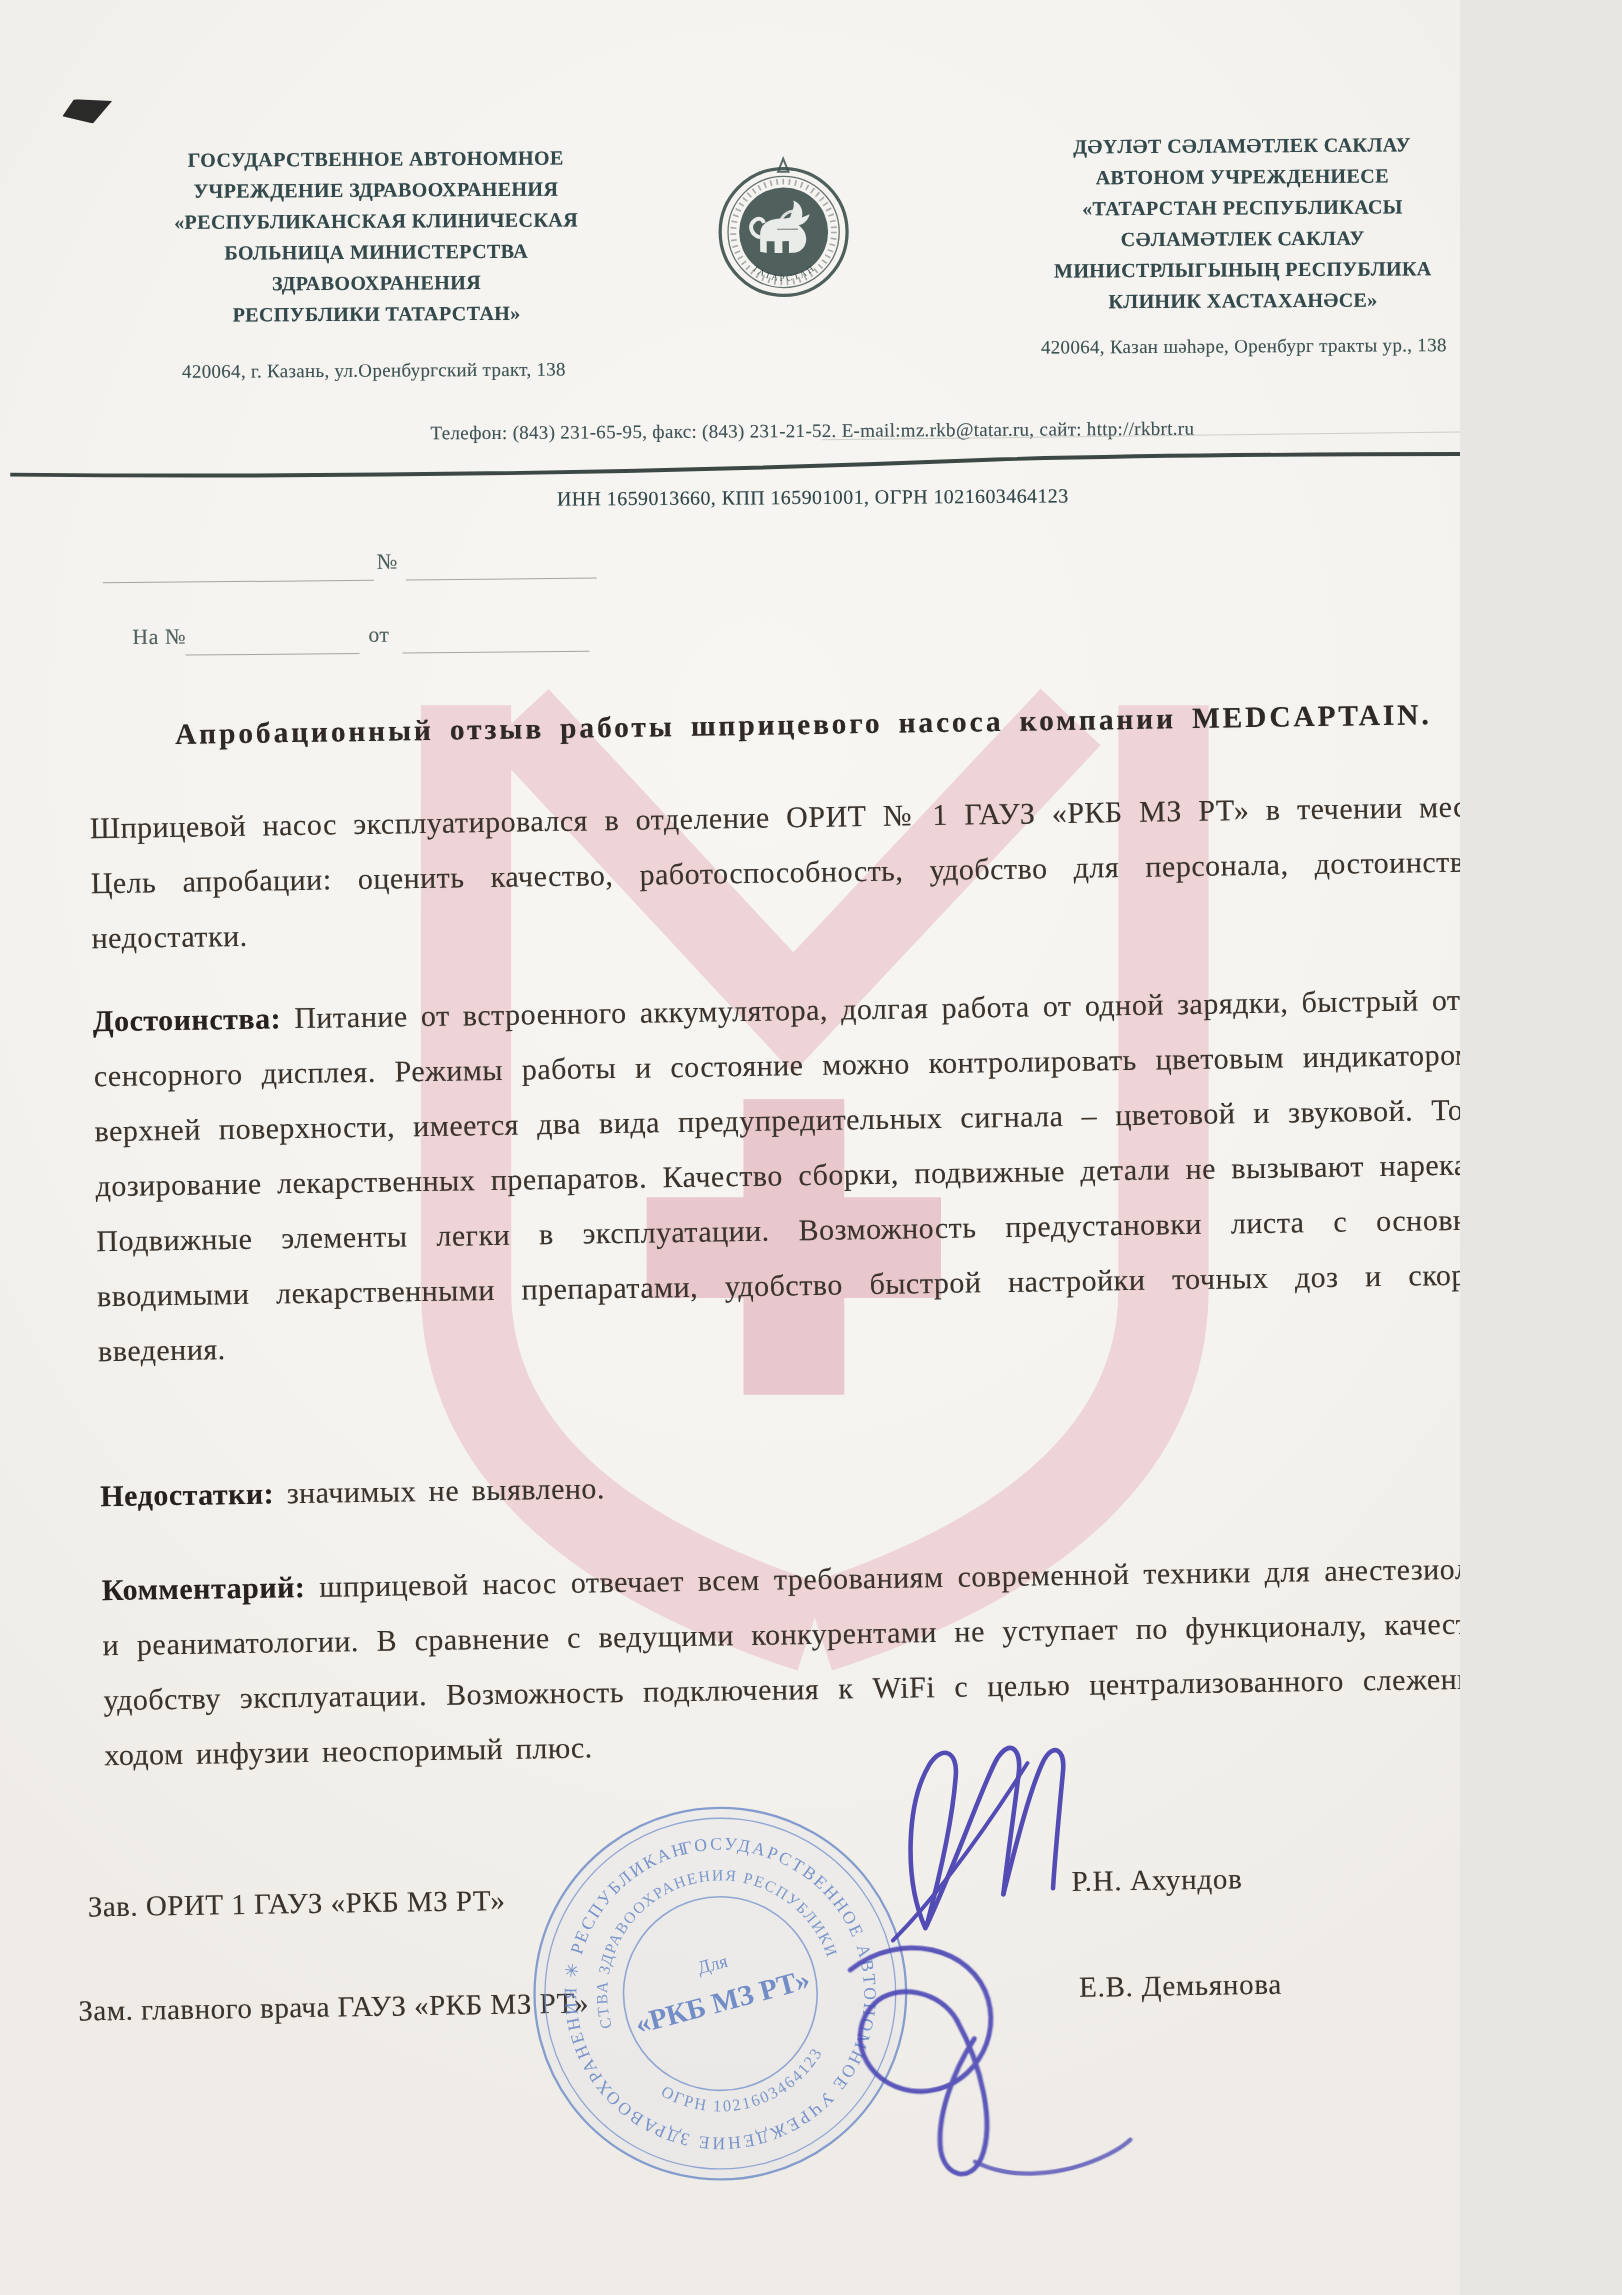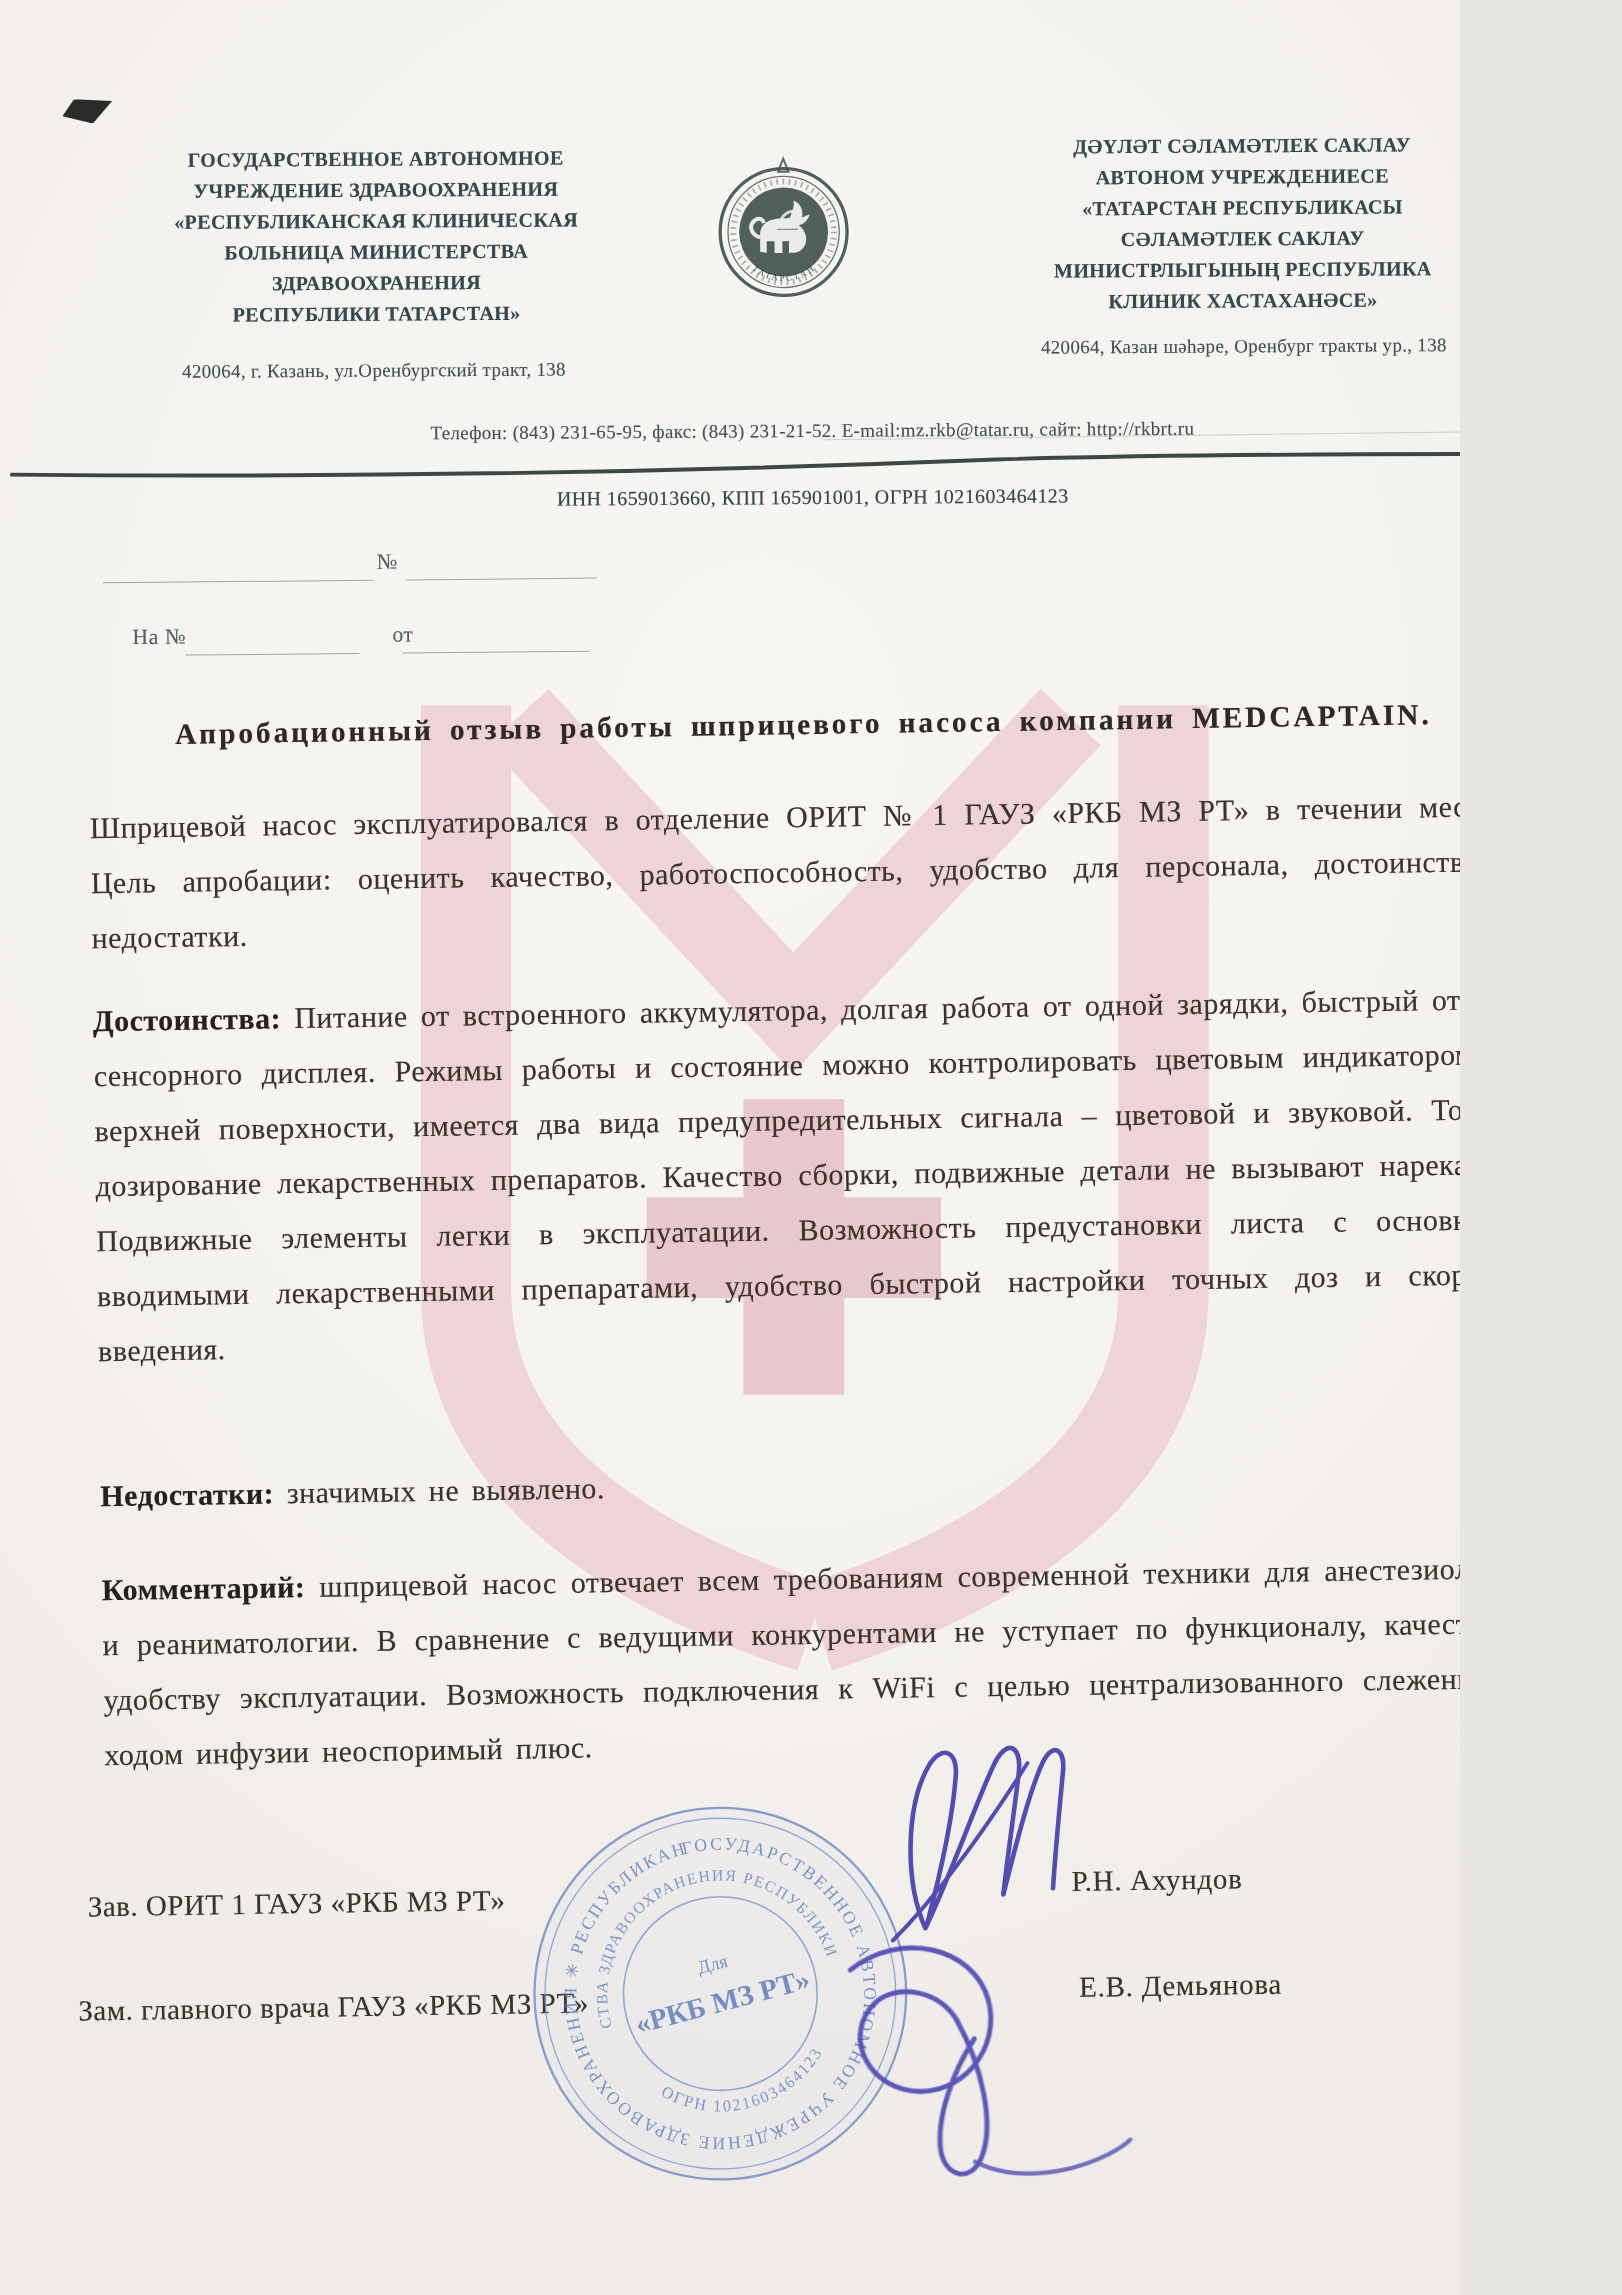--- a/index.html
+++ b/index.html
@@ -143,21 +143,21 @@
     <div class="abs registration-line">ИНН 1659013660, КПП 165901001, ОГРН 1021603464123</div>
   </div>
 
   <div class="ref-rot txt-layer abs" style="width:1623px;height:720px;">
     <span class="abs ref-label" style="left:377px;top:550px;">№</span>
     <div class="abs u-line" style="left:103px;top:580px;width:271px;"></div>
     <div class="abs u-line" style="left:406px;top:580px;width:191px;"></div>
 
     <span class="abs ref-label" style="left:99px;top:623px;margin-left:33px;">На №</span>
     <div class="abs u-line" style="left:185px;top:653px;width:174px;"></div>
-    <span class="abs ref-label" style="left:368px;top:623px;margin-left:24px;">от</span>
+    <span class="abs ref-label" style="left:368px;top:623px;">от</span>
     <div class="abs u-line" style="left:402px;top:653px;width:187px;"></div>
   </div>
 
   <div class="body-rot txt-layer abs" style="width:1623px;height:2295px;">
 
     <div class="abs doc-title">Апробационный отзыв работы шприцевого насоса компании MEDCAPTAIN.</div>
 
     <div class="abs para p-intro">Шприцевой насос эксплуатировался в отделение ОРИТ № 1 ГАУЗ «РКБ МЗ РТ»  в течении месяца. Цель апробации: оценить качество, работоспособность, удобство для персонала, достоинства и недостатки.</div>
 
     <div class="abs para p-adv"><b>Достоинства:</b><span> Питание от встроенного аккумулятора, долгая работа от одной зарядки, быстрый отклик сенсорного дисплея. Режимы работы и состояние можно контролировать цветовым индикатором на верхней поверхности, имеется два вида предупредительных сигнала – цветовой и звуковой. Точное дозирование лекарственных препаратов. Качество сборки, подвижные детали не вызывают нареканий. Подвижные элементы легки в эксплуатации. Возможность предустановки листа с основными вводимыми лекарственными препаратами, удобство быстрой настройки точных доз и скорости введения.</span></div>

